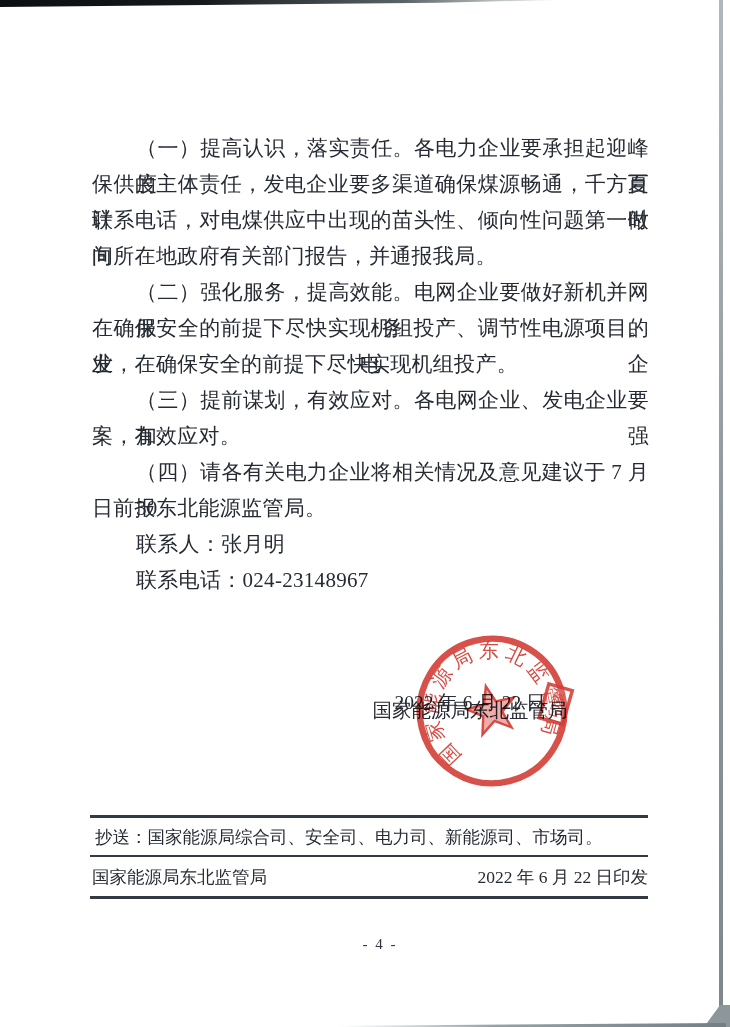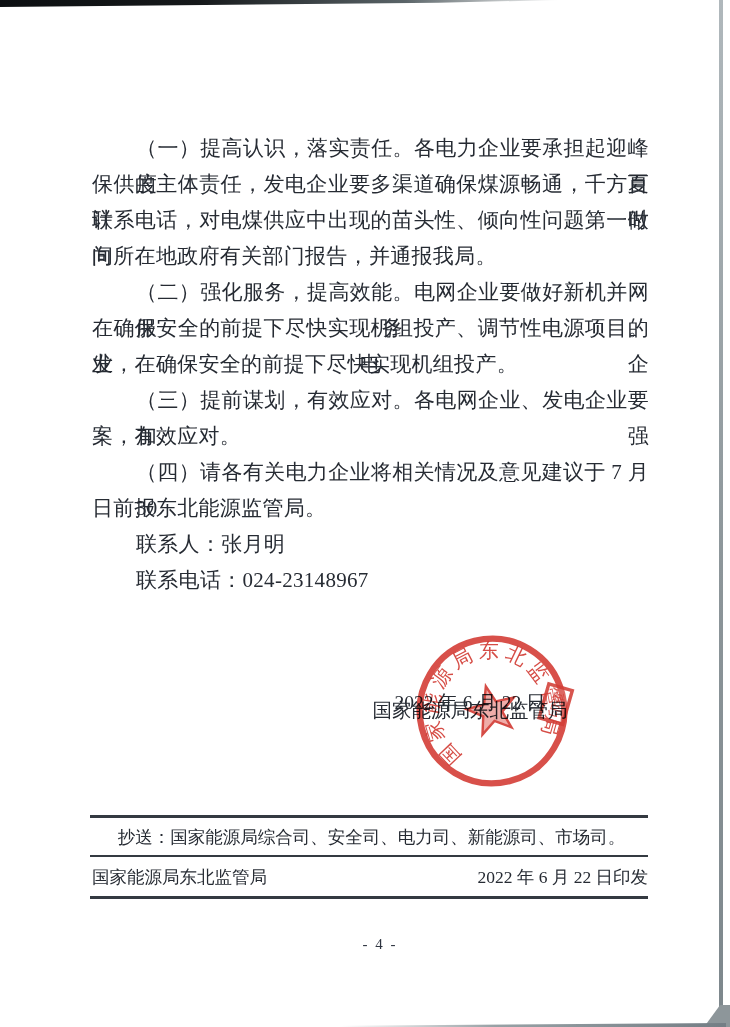--- a/index.html
+++ b/index.html
@@ -59,21 +59,21 @@
     position:absolute;left:409px;top:628px;width:166px;height:166px;
     mix-blend-mode:multiply;opacity:.93;
   }
   
   .rule{position:absolute;left:90px;width:558px;background:#343a41;}
   .rule-1{top:815px;height:2.5px;}
   .rule-2{top:855px;height:1.8px;}
   .rule-3{top:896px;height:2.5px;}
   .cc-row{
     position:absolute;left:95px;top:823px;width:553px;
-    font-size:17.5px;line-height:28px;white-space:nowrap;text-align:center;
+    font-size:17.5px;line-height:28px;white-space:nowrap;
   }
   .issuer-row{
     position:absolute;left:92px;top:863px;width:556px;
     display:flex;justify-content:space-between;
     font-size:17.5px;line-height:28px;white-space:nowrap;
   }
   .page-num{
     position:absolute;left:102px;top:936px;width:556px;
     text-align:center;font-size:15px;letter-spacing:2px;color:#2e3440;
   }

